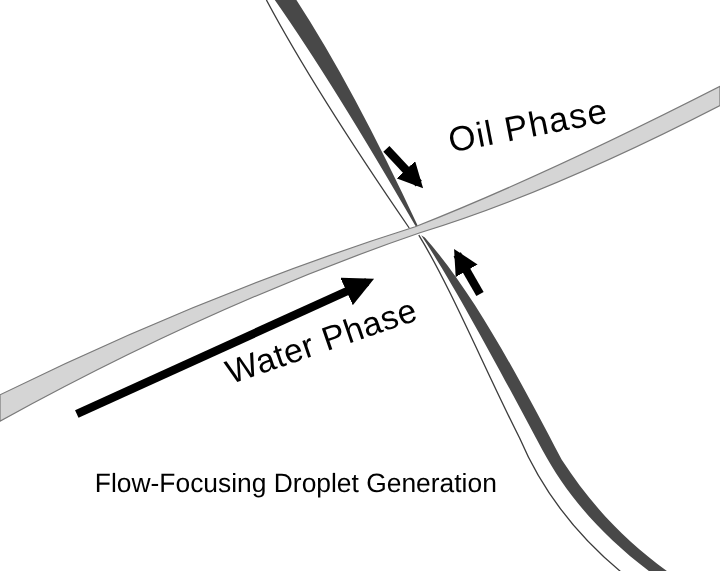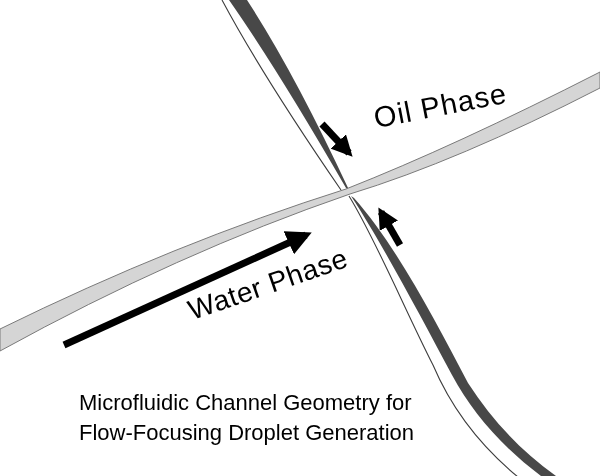--- a/index.html
+++ b/index.html
@@ -87,17 +87,16 @@
     <line class="arrow-line" x1="64" y1="345" x2="306" y2="235" marker-end="url(#head-big)"></line>
     <line class="arrow-line" x1="322" y1="124" x2="349" y2="153" marker-end="url(#head-small)"></line>
     <line class="arrow-line" x1="400" y1="245" x2="381" y2="212" marker-end="url(#head-small)"></line>
   </svg>
 
   <div class="label oil-label">Oil Phase</div>
 
   <div class="label water-label">Water Phase</div>
 
   <div class="caption">
-    <div>Microfluidic Channel Geometry for</div>
     <div>Flow-Focusing Droplet Generation</div>
   </div>
 
 </div>
 
 </body></html>

